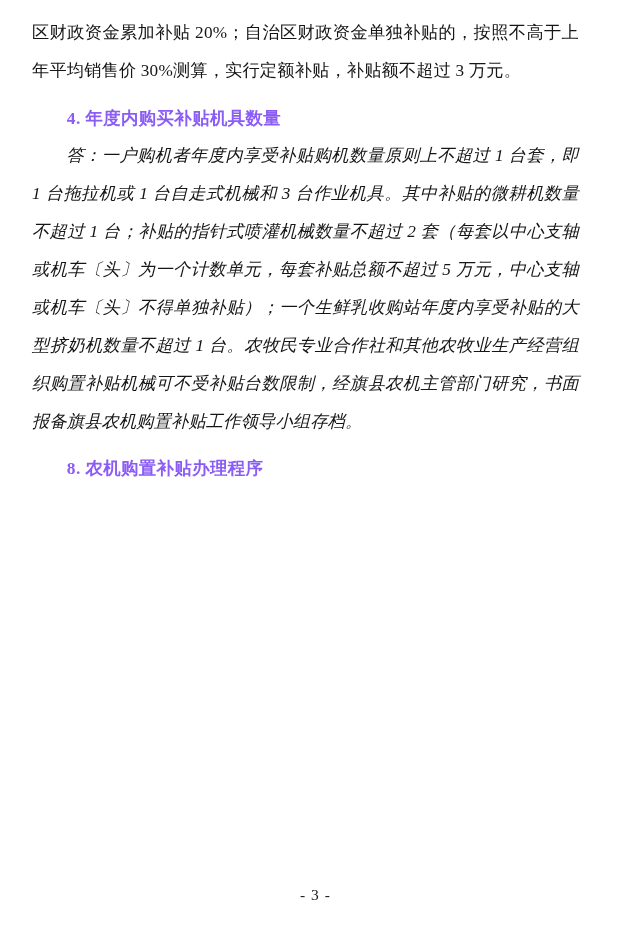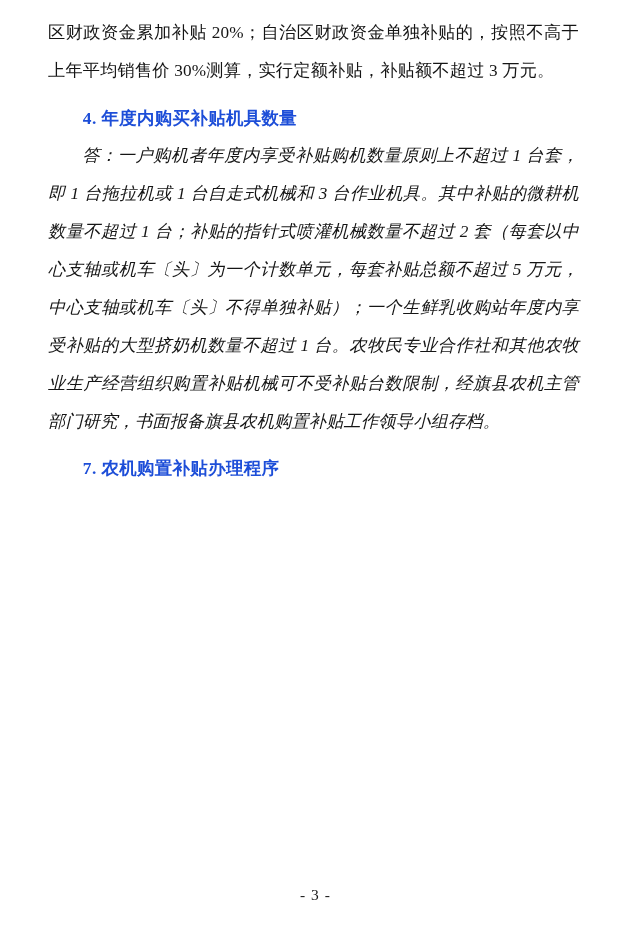--- a/index.html
+++ b/index.html
@@ -15,21 +15,21 @@
     color: #1a1a1a;
     overflow: hidden;
   }
   .page {
     position: absolute;
     left: 0;
     top: 0;
     width: 631px;
     height: 668px;
     box-sizing: border-box;
-    padding: 14px 52px 0 48px;
+    padding: 14px 52px 0 32px;
   }
   .body-text {
     font-size: 17.2px;
     line-height: 38px;
     text-align: justify;
     text-justify: inter-ideograph;
     letter-spacing: 0.2px;
     margin: 0;
     color: #151515;
   }
@@ -37,21 +37,21 @@
     text-indent: 2em;
     font-style: italic;
   }
   .heading {
     font-size: 17.4px;
     line-height: 38px;
     font-weight: bold;
     margin: 0;
     text-indent: 2em;
     letter-spacing: 0.4px;
-    color: #1d4ed8;
+    color: #8b5cf6;
   }
   .gap-small { height: 9px; }
   .gap-mid { height: 8px; }
   .footer {
     position: absolute;
     left: 0;
     right: 0;
     bottom: 24px;
     text-align: center;
     font-size: 15.5px;
@@ -71,21 +71,21 @@
   <p class="body-text">区财政资金累加补贴 20%；自治区财政资金单独补贴的，按照不高于上年平均销售价 30%测算，实行定额补贴，补贴额不超过 3 万元。</p>
 
   <div class="gap-small"></div>
 
   <p class="heading">4. 年度内购买补贴机具数量</p>
 
   <p class="body-text indent">答：一户购机者年度内享受补贴购机数量原则上不超过 1 台套，即 1 台拖拉机或 1 台自走式机械和 3 台作业机具。其中补贴的微耕机数量不超过 1 台；补贴的指针式喷灌机械数量不超过 2 套（每套以中心支轴或机车〔头〕为一个计数单元，每套补贴总额不超过 5 万元，中心支轴或机车〔头〕不得单独补贴）；一个生鲜乳收购站年度内享受补贴的大型挤奶机数量不超过 1 台。农牧民专业合作社和其他农牧业生产经营组织购置补贴机械可不受补贴台数限制，经旗县农机主管部门研究，书面报备旗县农机购置补贴工作领导小组存档。</p>
 
   <div class="gap-mid"></div>
 
-  <p class="heading">7. 农机购置补贴办理程序</p>
+  <p class="heading">8. 农机购置补贴办理程序</p>
 
   <div class="blank-area"></div>
 
 </div>
 
 <div class="footer">
   <span>- 3 -</span>
 </div>
 
 </body></html>

